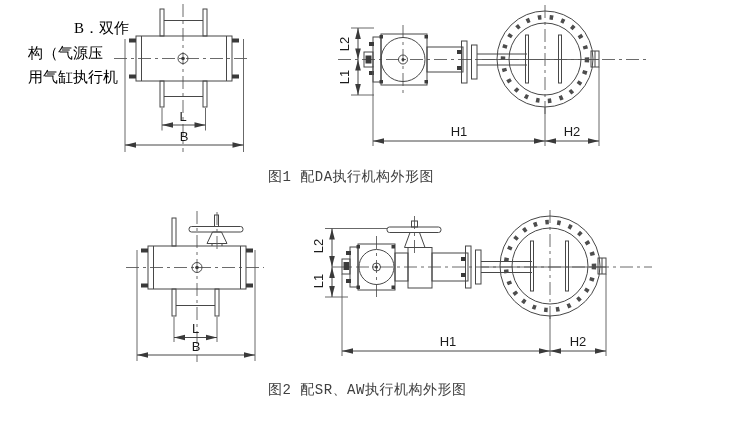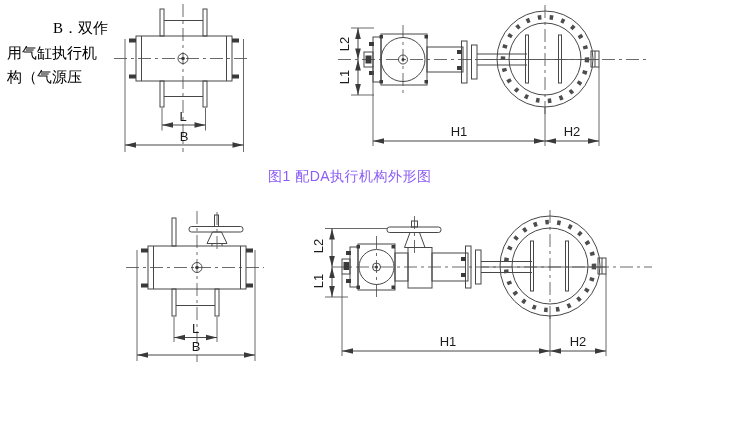--- a/index.html
+++ b/index.html
@@ -7,25 +7,25 @@
     position:relative;
     width:750px;height:445px;
     background:#ffffff;
     font-family:"Liberation Serif", serif;
     overflow:hidden;
   }
   .intro{
     position:absolute;left:7px;top:16px;width:112px;
     font-size:15px;line-height:24.5px;color:#000;
   }
-  .intro .line{white-space:nowrap;}
+  .intro .line{white-space:nowrap;margin-left:21px;}
   .intro .indent{padding-left:46px;}
   .caption{
-    position:absolute;font-size:14px;color:#8b5cf6;white-space:nowrap;
-    font-family:Liberation Sans, sans-serif;letter-spacing:0.5px;
+    position:absolute;font-size:14px;color:#404040;white-space:nowrap;
+    font-family:Liberation Mono, monospace;letter-spacing:0.5px;
   }
   .cap1{left:268px;top:168px;}
   .cap2{left:268px;top:381px;}
   svg.drawing{position:absolute;left:0;top:0;}
   .ln{stroke:#474747;stroke-width:1;fill:none;}
   .lnthin{stroke:#575757;stroke-width:0.9;fill:none;}
   .cl{stroke:#5a5a5a;stroke-width:0.9;fill:none;stroke-dasharray:13 4 3 4;}
   .fil{fill:#3a3a3a;stroke:none;}
   .boltring{fill:none;stroke:#4d4d4d;stroke-width:4.5;stroke-dasharray:3.5 8.4;}
   .dimtxt{
@@ -33,25 +33,26 @@
     font-size:13px;fill:#1c1c1c;
   }
 </style>
 </head>
 <body>
 
 <div class="page">
 
   <div class="intro">
     <div class="line indent">B．双作</div>
+    <div class="line">构（气源压</div>
     <div class="line">用气缸执行机</div>
-    <div class="line">构（气源压</div>
   </div>
 
   <div class="caption cap1">图1 配DA执行机构外形图</div>
+  <div class="caption cap2">图2 配SR、AW执行机构外形图</div>
 
   <svg class="drawing" width="750" height="445" viewBox="0 0 750 445">
 
     <g>
       <path class="cl" d="M183 4 V152"></path>
       <path class="cl" d="M114 58.5 H250"></path>
       <rect class="ln" x="136" y="36" width="96" height="45"></rect>
       <path class="ln" d="M141.5 36 V81 M226.5 36 V81"></path>
 
       <rect class="fil" x="129" y="38.5" width="7" height="4"></rect>

